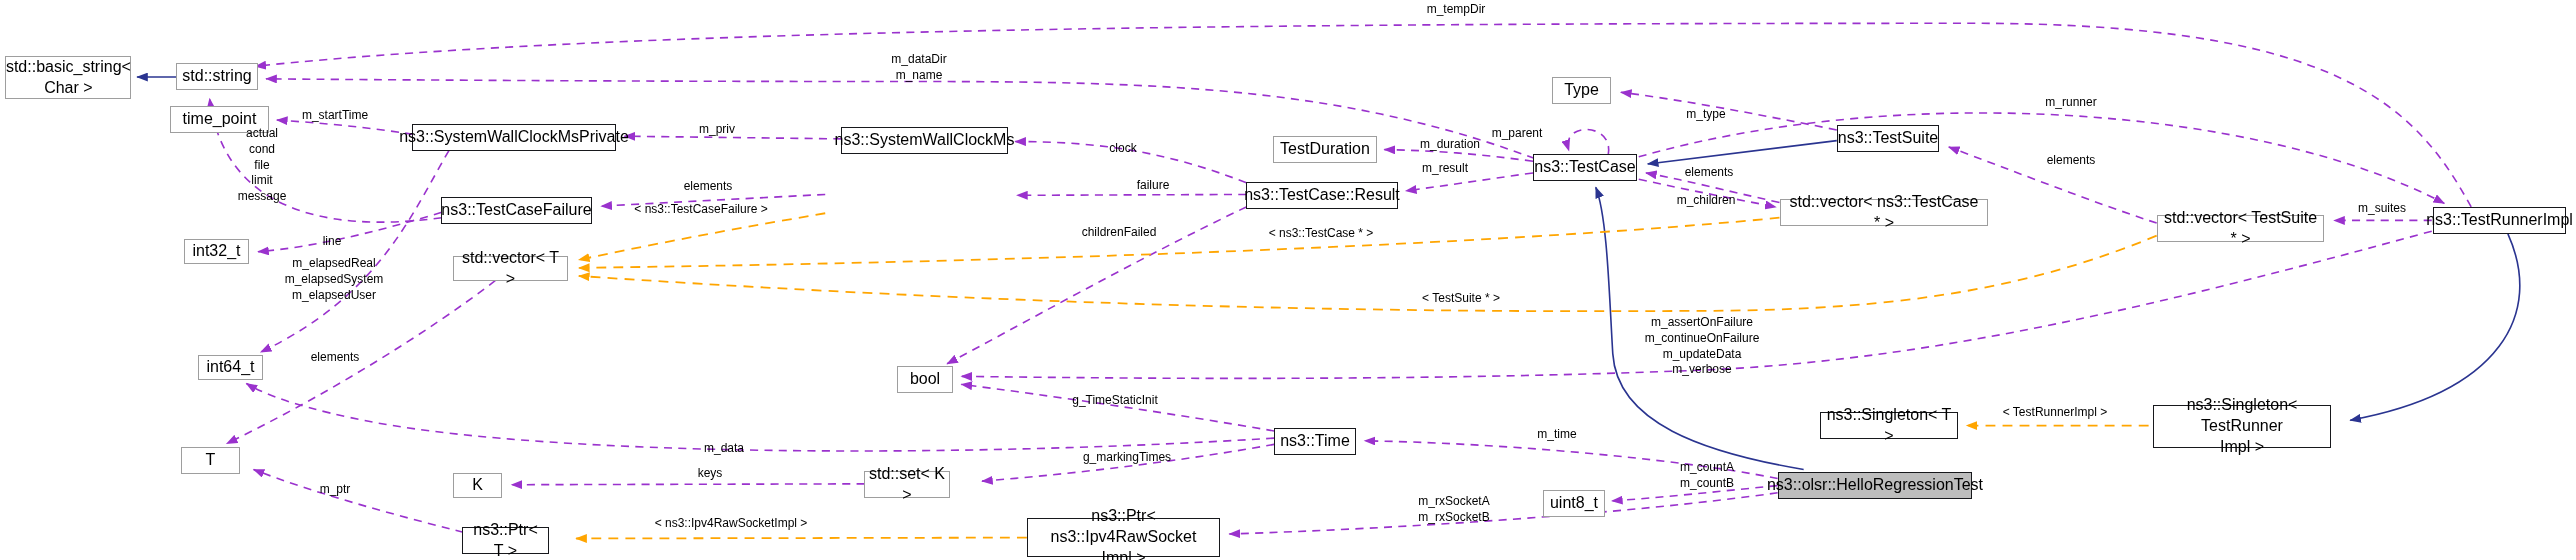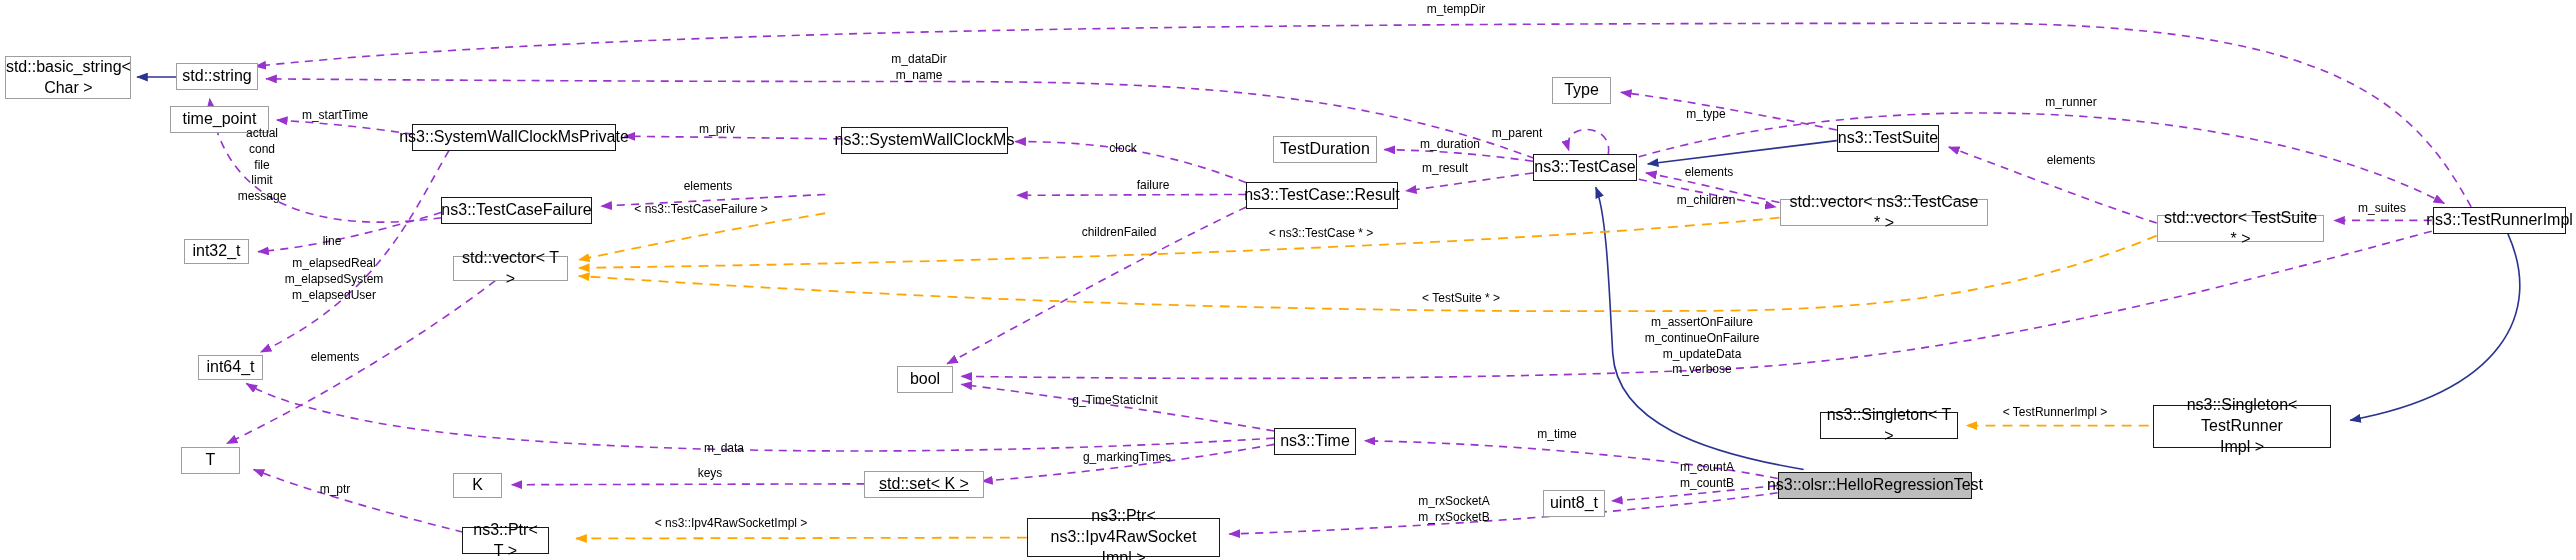--- a/index.html
+++ b/index.html
@@ -96,21 +96,21 @@
   <div class="node" style="left:2157px;top:215px;width:167px;height:27px;">std::vector&lt; TestSuite * &gt;</div>
   <div class="node linked" style="left:2433px;top:207px;width:133px;height:27px;">ns3::TestRunnerImpl</div>
   <div class="node linked" style="left:441px;top:197px;width:151px;height:27px;">ns3::TestCaseFailure</div>
   <div class="node" style="left:184px;top:239px;width:65px;height:25px;">int32_t</div>
   <div class="node" style="left:453px;top:256px;width:115px;height:25px;">std::vector&lt; T &gt;</div>
   <div class="node" style="left:198px;top:355px;width:65px;height:25px;">int64_t</div>
   <div class="node" style="left:897px;top:366px;width:56px;height:27px;">bool</div>
   <div class="node linked" style="left:1274px;top:428px;width:82px;height:27px;">ns3::Time</div>
   <div class="node" style="left:181px;top:447px;width:59px;height:27px;">T</div>
   <div class="node" style="left:453px;top:473px;width:49px;height:25px;">K</div>
-  <div class="node" style="left:864px;top:471px;width:120px;height:27px;text-decoration:underline;">std::set&lt; K &gt;</div>
+  <div class="node" style="left:864px;top:471px;width:86px;height:27px;">std::set&lt; K &gt;</div>
   <div class="node linked" style="left:462px;top:527px;width:87px;height:27px;">ns3::Ptr&lt; T &gt;</div>
   <div class="node linked" style="left:1027px;top:518px;width:193px;height:39px;">ns3::Ptr&lt; ns3::Ipv4RawSocket
 Impl &gt;</div>
   <div class="node" style="left:1543px;top:490px;width:62px;height:27px;">uint8_t</div>
   <div class="node linked" style="left:1820px;top:412px;width:138px;height:27px;">ns3::Singleton&lt; T &gt;</div>
   <div class="node linked" style="left:2153px;top:405px;width:178px;height:43px;">ns3::Singleton&lt; TestRunner
 Impl &gt;</div>
   <div class="node main" style="left:1778px;top:472px;width:194px;height:27px;">ns3::olsr::HelloRegressionTest</div>
 
   <div class="elabel" style="left:1456px;top:10px;">m_tempDir</div>

